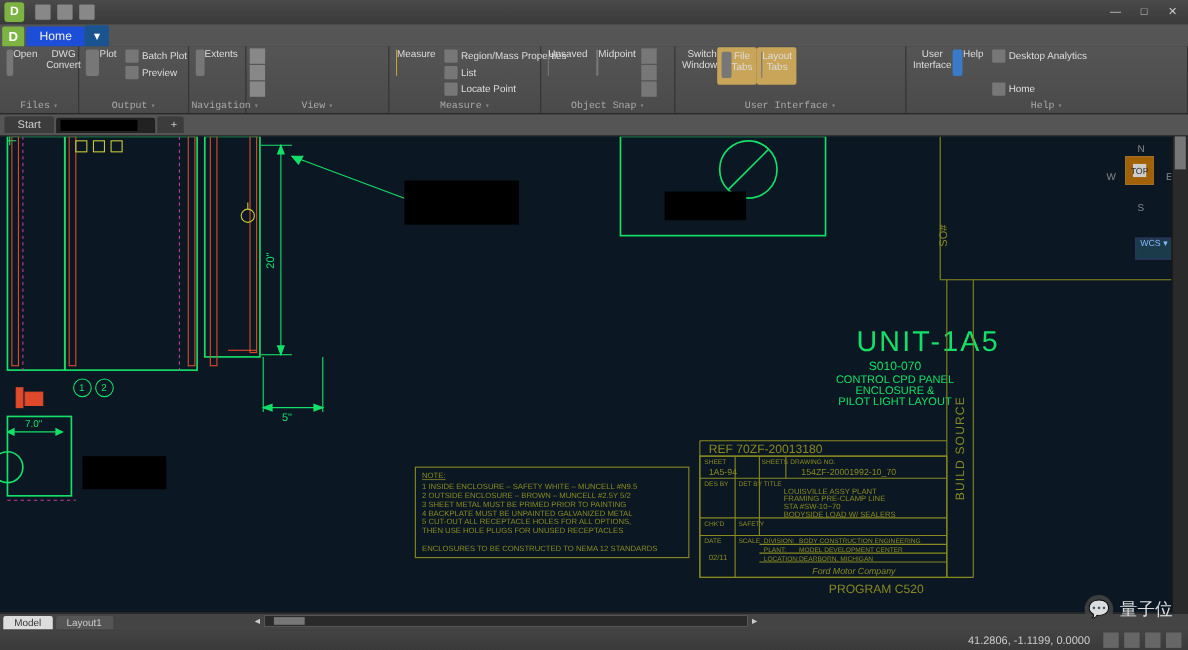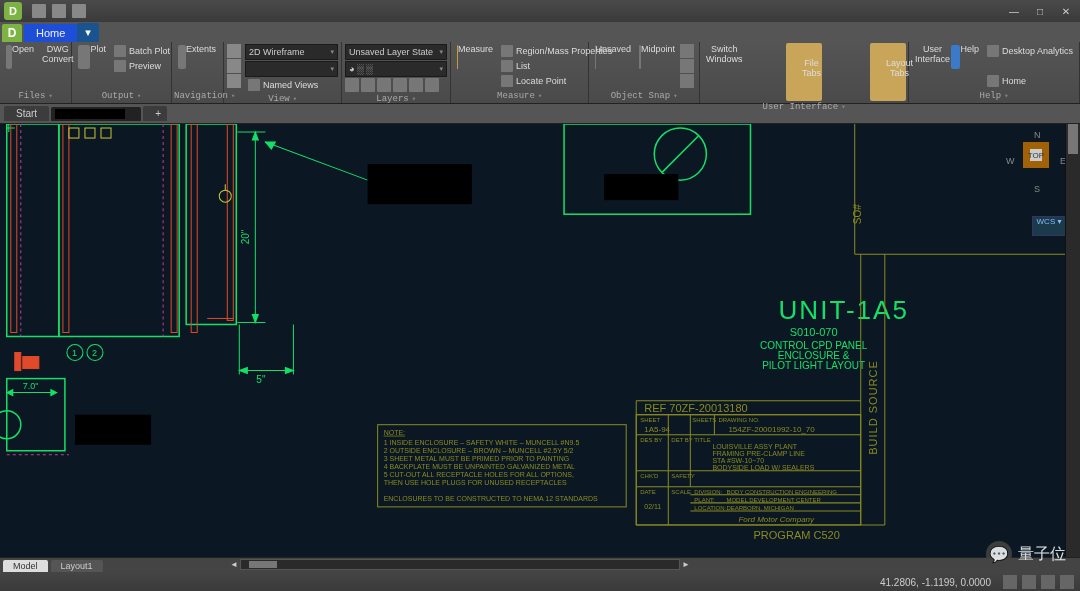--- a/index.html
+++ b/index.html
@@ -30,21 +30,21 @@
 .bigbtn { display:flex; flex-direction:row; justify-content:flex-start; padding:2px 4px; width:36px; }
 .bigbtn .ic { width:24px; height:24px; background:#777; border-radius:2px; margin-bottom:2px; }
 .bigbtn span { font-size:9px; text-align:center; line-height:1.1; color:#ddd; }
 .smallbtn { display:flex; align-items:center; gap:3px; padding:1px 3px; font-size:9px; color:#ddd; white-space:nowrap;}
 .smallbtn .ic { width:12px; height:12px; background:#777; border-radius:1px; }
 .col { display:flex; flex-direction:column; justify-content:flex-start; gap:1px; padding:1px;}
 .combo { background:#2a2a2a; border:1px solid #1a1a1a; height:16px; font-size:9px; color:#ccc; padding:0 3px; display:flex; align-items:center; justify-content:space-between; }
 .combo::after { content:"▾"; font-size:7px; color:#888; margin-left:4px;}
 .rowic { display:flex; gap:2px; }
 .rowic .ic { width:14px; height:14px; background:#777; border-radius:1px;}
-.highlight { background:#c9a55a; border-radius:2px; padding:16px;margin-left:48px;}
+.highlight { background:#c9a55a; border-radius:2px; padding:4px;}
 
 
 .drawtabs { height:20px; background:#555; display:flex; align-items:center; gap:2px; padding-left:4px; border-bottom:1px solid #222;}
 .drawtab { padding:2px 12px; background:#3c3c3c; font-size:10px; border-radius:2px 2px 0 0; color:#ccc;}
 .drawtab.redact { width:90px; height:14px; background:#222; position:relative;}
 .drawtab.redact::before { content:""; position:absolute; left:4px; top:2px; width:70px; height:10px; background:#000;}
 .drawtab.plus { width:18px; text-align:center;}
 
 
 .canvas { position:absolute; top:124px; left:0; right:0; bottom:34px; background:#0b1824; overflow:hidden; }
@@ -149,57 +149,24 @@
     <div class="panel-title">Navigation</div>
   </div>
 
   <div class="panel" style="width:130px">
     <div class="panel-body">
       <div class="col" style="width:18px">
         <div class="ic" style="width:14px;height:14px;background:#888"></div>
         <div class="ic" style="width:14px;height:14px;background:#888"></div>
         <div class="ic" style="width:14px;height:14px;background:#888"></div>
       </div>
-      <div class="col" style="flex:1">
-        <div class="combo">
-            <span>2D Wireframe</span>
-          </div>
-        <div class="combo">
-            <span></span>
-          </div>
-        <div class="smallbtn">
-            <div class="ic"></div>
-            <span>Named Views</span>
-          </div>
-      </div>
     </div>
     <div class="panel-title">View</div>
   </div>
 
-  <div class="panel" style="width:120px">
-    <div class="panel-body">
-      <div class="col" style="flex:1">
-        <div class="combo">
-            <span>Unsaved Layer State</span>
-          </div>
-        <div class="combo">
-            <span>◕ ░ ░ <span></span></span>
-          </div>
-        <div class="rowic">
-          <div class="ic"></div>
-          <div class="ic"></div>
-          <div class="ic"></div>
-          <div class="ic"></div>
-          <div class="ic"></div>
-          <div class="ic"></div>
-        </div>
-      </div>
-    </div>
-    <div class="panel-title">Layers</div>
-  </div>
 
   <div class="panel" style="width:138px">
     <div class="panel-body">
       <div class="bigbtn" style="width:44px">
           <div class="ic" style="background:#c99a3a"></div>
           <span>Measure</span>
         </div>
       <div class="col">
         <div class="smallbtn">
             <div class="ic"></div>

